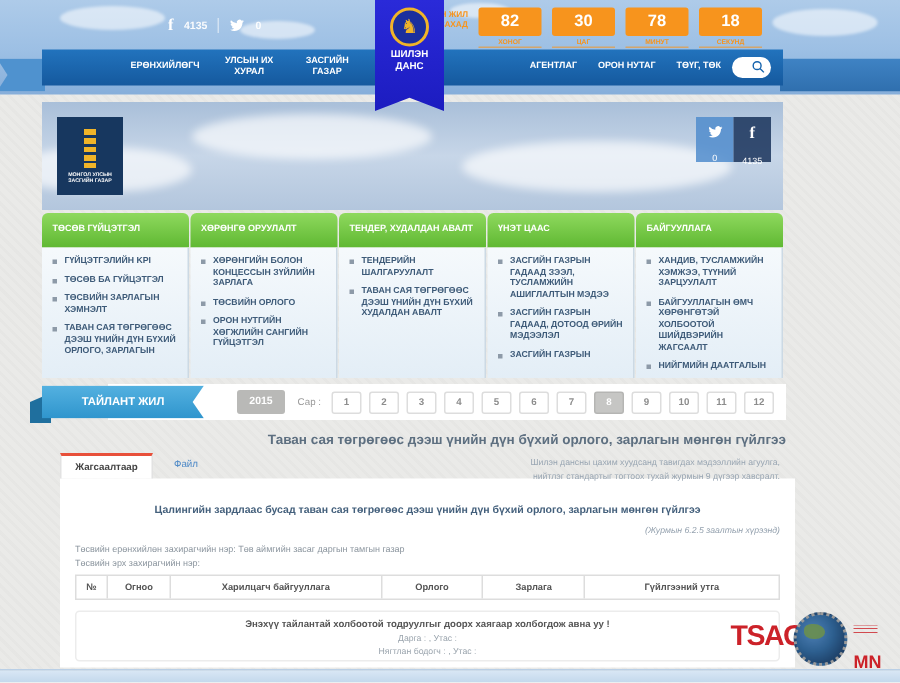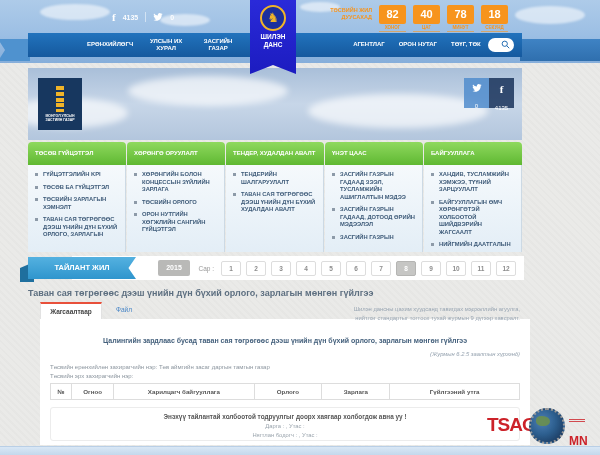--- a/index.html
+++ b/index.html
@@ -21,21 +21,21 @@
 
   .topbar { position:absolute; left:0; top:5px; width:600px; height:26px; }
   .social { position:absolute; left:112px; top:6px; display:flex; align-items:center; gap:7px; color:#fff; }
   .soc-ic { font-weight:bold; font-size:11px; font-family:"Liberation Serif",serif; }
   .soc-count { font-size:7px; font-weight:bold; opacity:.95; }
   .soc-sep { width:1px; height:10px; background:rgba(255,255,255,.5); }
   .tw-svg { width:10px; height:10px; fill:#fff; display:block; }
 
   .countdown { position:absolute; right:92px; top:0; display:flex; align-items:flex-start; gap:7px; }
   .cd-label { width:58px; text-align:right; font-size:5.5px; font-weight:bold; color:#f7941d; line-height:1.25; padding-top:2px; text-transform:uppercase; }
-  .cd-box { width:27px; text-align:center; }
+  .cd-box { width:42px; text-align:center; }
   .cd-num { height:19px; background:#f7941d; border-radius:2px; color:#fff; font-size:11px; font-weight:bold; line-height:19px; }
   .cd-unit { font-size:4.5px; color:#f7941d; font-weight:bold; margin-top:1px; border-bottom:1px solid rgba(247,148,29,.6); padding-bottom:1px; }
 
   
   .navbar { position:absolute; left:28px; top:33px; width:494px; height:24px; z-index:2;
             background:linear-gradient(180deg,#2273bd 0%,#15599e 100%);
             display:flex; align-items:center; padding:0 8px 0 52px; }
   .tail-l { left:-2px; top:39px; width:32px; clip-path:polygon(0 0,100% 0,100% 100%,0 100%,22% 50%); position:absolute; }
   .tail-r { right:0px; top:39px; width:80px; clip-path:polygon(0 0,100% 0,100% 100%,0 100%); background:linear-gradient(180deg,#3f83c4,#2f6fae); position:absolute; height:22px; }
   .nav-item { flex:0 0 auto; color:#fff; font-weight:bold; font-size:6px; text-transform:uppercase; text-align:center; line-height:1.2; padding:0 7px; cursor:pointer; }
@@ -100,21 +100,21 @@
                  clip-path:polygon(0 30%,100% 0,100% 100%,0 100%); z-index:1; }
   .year-btn { width:32px; height:16px; background:#b9b9b7; border-radius:2px; color:#fff;
               font-weight:bold; font-size:7px; line-height:16px; text-align:center; cursor:pointer; }
   .month-wrap { margin-left:auto; display:flex; align-items:center; gap:5px; }
   .month-label { font-size:6.5px; color:#999; margin-right:2px; }
   .month-btn { width:20px; height:15px; background:#fff; border:1px solid #ddd; border-radius:2px;
                color:#8d8d8d; font-size:6.5px; font-weight:bold; line-height:13px; text-align:center; cursor:pointer; }
   .month-btn.active { background:#c6c6c4; border-color:#b5b5b3; color:#fff; }
 
   
-  .section-title { position:absolute; left:28px; top:288px; width:496px; text-align:left;
+  .section-title { position:absolute; left:28px; top:288px; width:496px; text-align:right;
                    font-size:9px; font-weight:bold; color:#5d6f80; }
 
   
   .card { position:absolute; left:40px; top:319px; width:490px; height:126px; background:#fff; z-index:1; }
   .tab { position:absolute; top:-17px; height:17px; font-size:6.5px; line-height:16px; cursor:pointer; }
   .tab-active { left:0; width:62px; background:#fff; border-top:2px solid #e8503a;
                 border-left:1px solid #e2e2e2; border-right:1px solid #e2e2e2;
                 color:#444; font-weight:bold; text-align:center; }
   .tab-link { left:76px; color:#4a87c7; }
   .card-note { position:absolute; right:10px; top:-14px; text-align:right; font-size:5.8px; color:#98a5b2; line-height:1.5; }
@@ -172,21 +172,21 @@
         <span class="soc-count">0</span>
       </div>
 
       <div class="countdown">
         <div class="cd-label">ТӨСВИЙН ЖИЛ ДУУСАХАД</div>
         <div class="cd-box">
           <div class="cd-num">82</div>
           <div class="cd-unit">ХОНОГ</div>
         </div>
         <div class="cd-box">
-          <div class="cd-num">40</div>
+          <div class="cd-num">30</div>
           <div class="cd-unit">ЦАГ</div>
         </div>
         <div class="cd-box">
           <div class="cd-num">78</div>
           <div class="cd-unit">МИНУТ</div>
         </div>
         <div class="cd-box">
           <div class="cd-num">18</div>
           <div class="cd-unit">СЕКУНД</div>
         </div>

